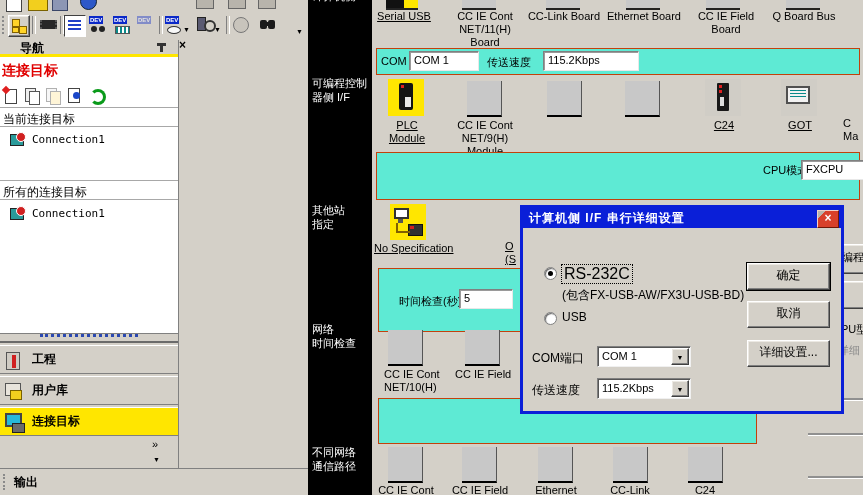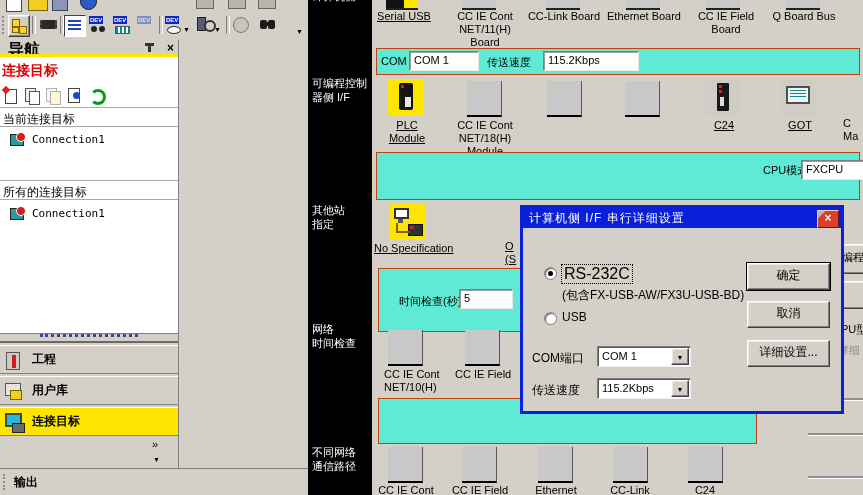--- a/index.html
+++ b/index.html
@@ -20,21 +20,21 @@
   .default-btn{box-shadow:0 0 0 1px #000,inset -1px -1px 0 #808080,inset 1px 1px 0 #ece9e3}
   
   .tb{position:absolute;left:0;top:0;width:310px;height:40px;background:#d4d0c8}
   .tbtn{position:absolute;width:20px;height:20px;top:15px}
   .sep{position:absolute;top:16px;width:2px;height:18px;border-left:1px solid #808080;border-right:1px solid #fff}
   .grip{position:absolute;width:3px;height:18px;border-left:2px dotted #8a8a8a}
   .devtag{position:absolute;left:1px;top:1px;background:#0a28c8;color:#fff;font-size:6px;font-weight:bold;
           line-height:8px;padding:0 1px;letter-spacing:0}
   
   .nav{position:absolute;left:0;top:40px;width:178px;height:428px;background:#d4d0c8;border-right:1px solid #808080}
-  .nav-title{position:absolute;left:4px;top:0;width:100%;height:14px;font-weight:bold;font-size:16px;padding:0 4px;box-sizing:border-box}
+  .nav-title{position:absolute;left:16px;top:0;width:100%;height:14px;font-weight:bold;font-size:12px;padding:0 4px;box-sizing:border-box}
   .yellow{position:absolute;left:0;top:14px;width:100%;height:3px;background:#ffe600}
   .nav-body{position:absolute;left:0;top:17px;width:178px;height:276px;background:#fff;border-bottom:1px solid #808080}
   .hr{position:absolute;left:0;width:100%;height:1px;background:#a8a8a8}
   .mi{position:absolute;width:16px;height:16px;top:30px}
   .navbtn{position:absolute;left:0;width:178px;height:27px;display:flex;align-items:center;
           border-top:1px solid #fff;border-bottom:1px solid #808080;font-weight:bold;font-size:12px}
   .navbtn .nicon{width:20px;height:20px;margin:0 8px 0 4px;position:relative}
   .dots{position:absolute;left:40px;top:294px;width:98px;border-top:3px dotted #2a48b0}
   
   .ed{position:absolute;left:186px;top:40px;width:122px;height:428px}
@@ -49,21 +49,21 @@
   
   .strip{position:absolute;left:308px;top:0;width:64px;height:495px;background:#000;color:#fff;overflow:hidden}
   .sl{position:absolute;left:4px;font-size:11px;line-height:14px;white-space:pre-line}
   
   .right{position:absolute;left:372px;top:0;width:491px;height:495px;overflow:hidden}
   .rlbl{position:absolute;font-size:11px;line-height:13px}
   
   .dlg{position:absolute;left:520px;top:205px;width:318px;height:203px;background:#d4d0c8;
        border:3px solid #0a1fd8;z-index:10}
   .dlg-title{position:absolute;left:0;top:0;width:100%;height:20px;background:#0a1fd8;color:#fff;
-             font-weight:normal;font-size:12px;line-height:20px;padding-left:6px;box-sizing:border-box;letter-spacing:1px}
+             font-weight:bold;font-size:12px;line-height:20px;padding-left:6px;box-sizing:border-box;letter-spacing:1px}
   .dlg-close{position:absolute;right:2px;top:2px;width:20px;height:16px;color:#fff;font-weight:bold;
              font-size:12px;line-height:15px;text-align:center;border:1px solid;border-color:#f0d0c8 #6e1808 #6e1808 #f0d0c8;
              background:linear-gradient(135deg,#b8b4ac 20%,#d8402a 20%)}
   .dlg-close::after{content:"×"}
   .radio{position:absolute;width:11px;height:11px;border-radius:50%;background:#fff;
          border:1px solid #808080;box-shadow:inset 1px 1px 1px #666}
   .radio.sel::after{content:"";position:absolute;left:3px;top:3px;width:5px;height:5px;border-radius:50%;background:#000}
   .focus-dotted{outline:1px dotted #000}
   .combo{position:absolute;width:94px;height:21px;background:#fff;border:1px solid;
          border-color:#808080 #f0f0f0 #f0f0f0 #808080;box-shadow:inset 1px 1px 0 #555;box-sizing:border-box}
@@ -270,21 +270,21 @@
     <div class="ico" style="left:95px;top:81px"></div>
     <div class="ico" style="left:175px;top:81px"></div>
     <div class="ico" style="left:253px;top:81px"></div>
     <div class="abs" style="left:333px;top:79px;width:36px;height:37px;background:#d0cdc6">
         <span class="c24glyph"></span>
       </div>
     <div class="abs" style="left:409px;top:79px;width:36px;height:37px;background:#d0cdc6">
         <span class="gotglyph"></span>
       </div>
     <div class="rlbl lbl link" style="left:6px;top:119px;width:58px">PLC Module</div>
-    <div class="rlbl lbl" style="left:72px;top:119px;width:82px">CC IE Cont NET/18(H) Module</div>
+    <div class="rlbl lbl" style="left:72px;top:119px;width:82px">CC IE Cont NET/9(H) Module</div>
     <div class="rlbl lbl link" style="left:318px;top:119px;width:68px">C24</div>
     <div class="rlbl lbl link" style="left:394px;top:119px;width:68px">GOT</div>
     <div class="rlbl pre" style="left:471px;top:117px;width:20px">C
 Ma</div>
 
     <div class="grp" style="left:4px;top:152px;width:482px;height:46px"></div>
     <span class="rlbl" style="left:391px;top:164px">CPU模式</span>
     <span class="sunken" style="left:429px;top:160px;width:62px;height:14px">FXCPU</span>
 
     <div class="abs" style="left:18px;top:204px;width:36px;height:36px;background:#ffe600">

